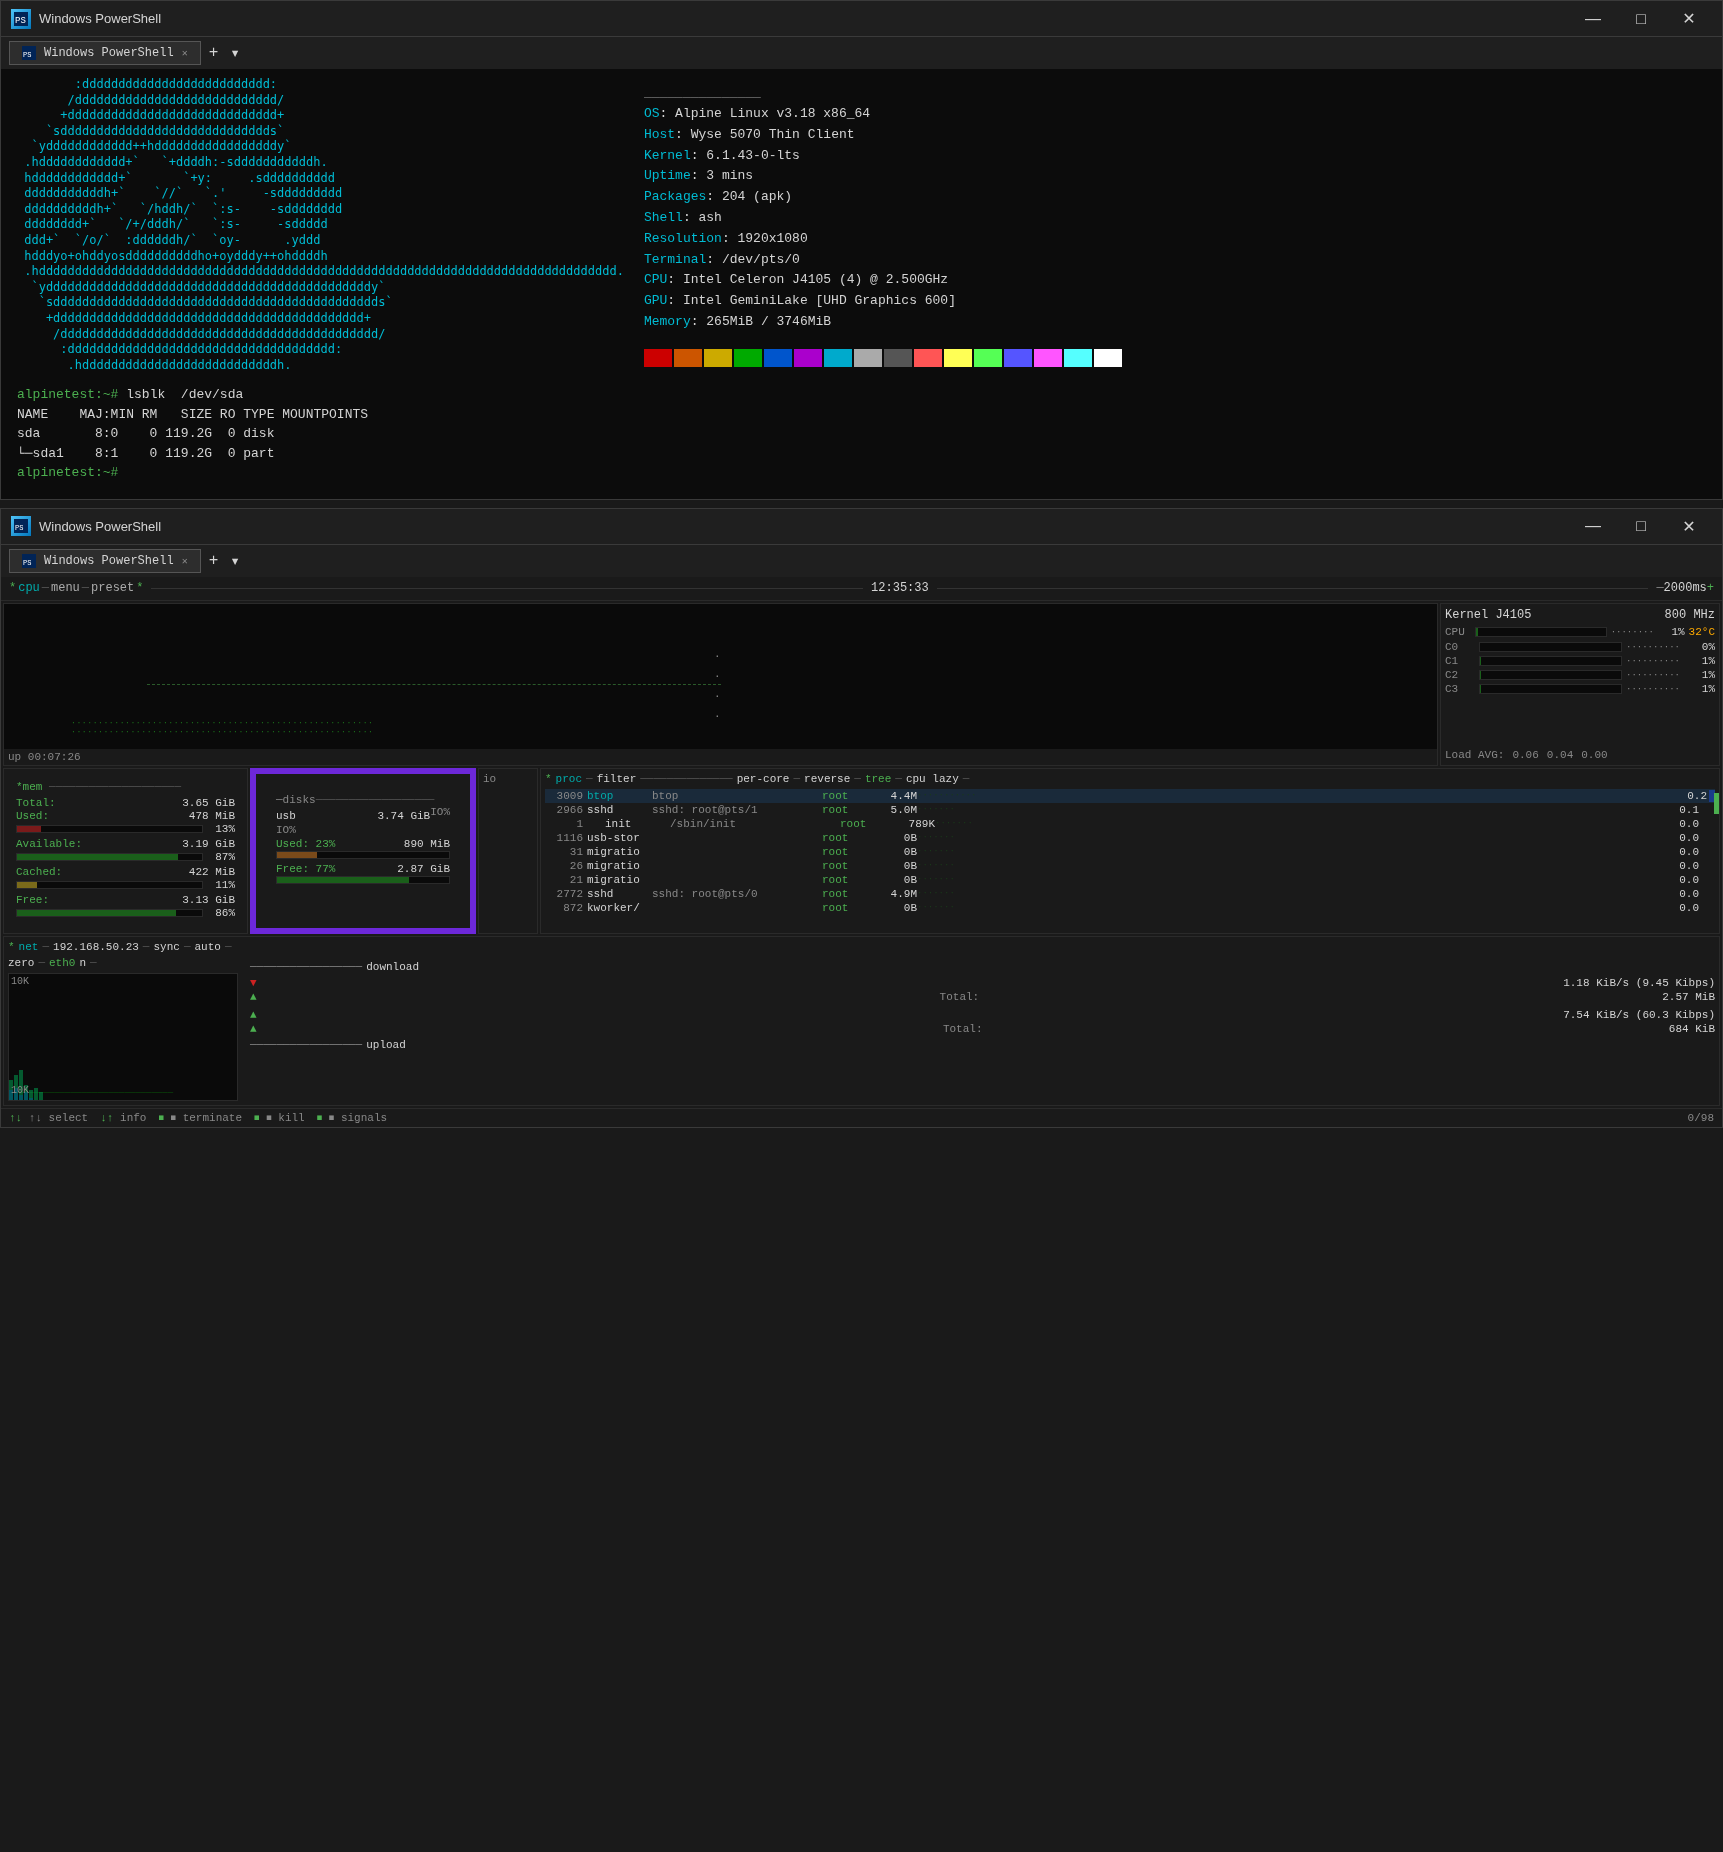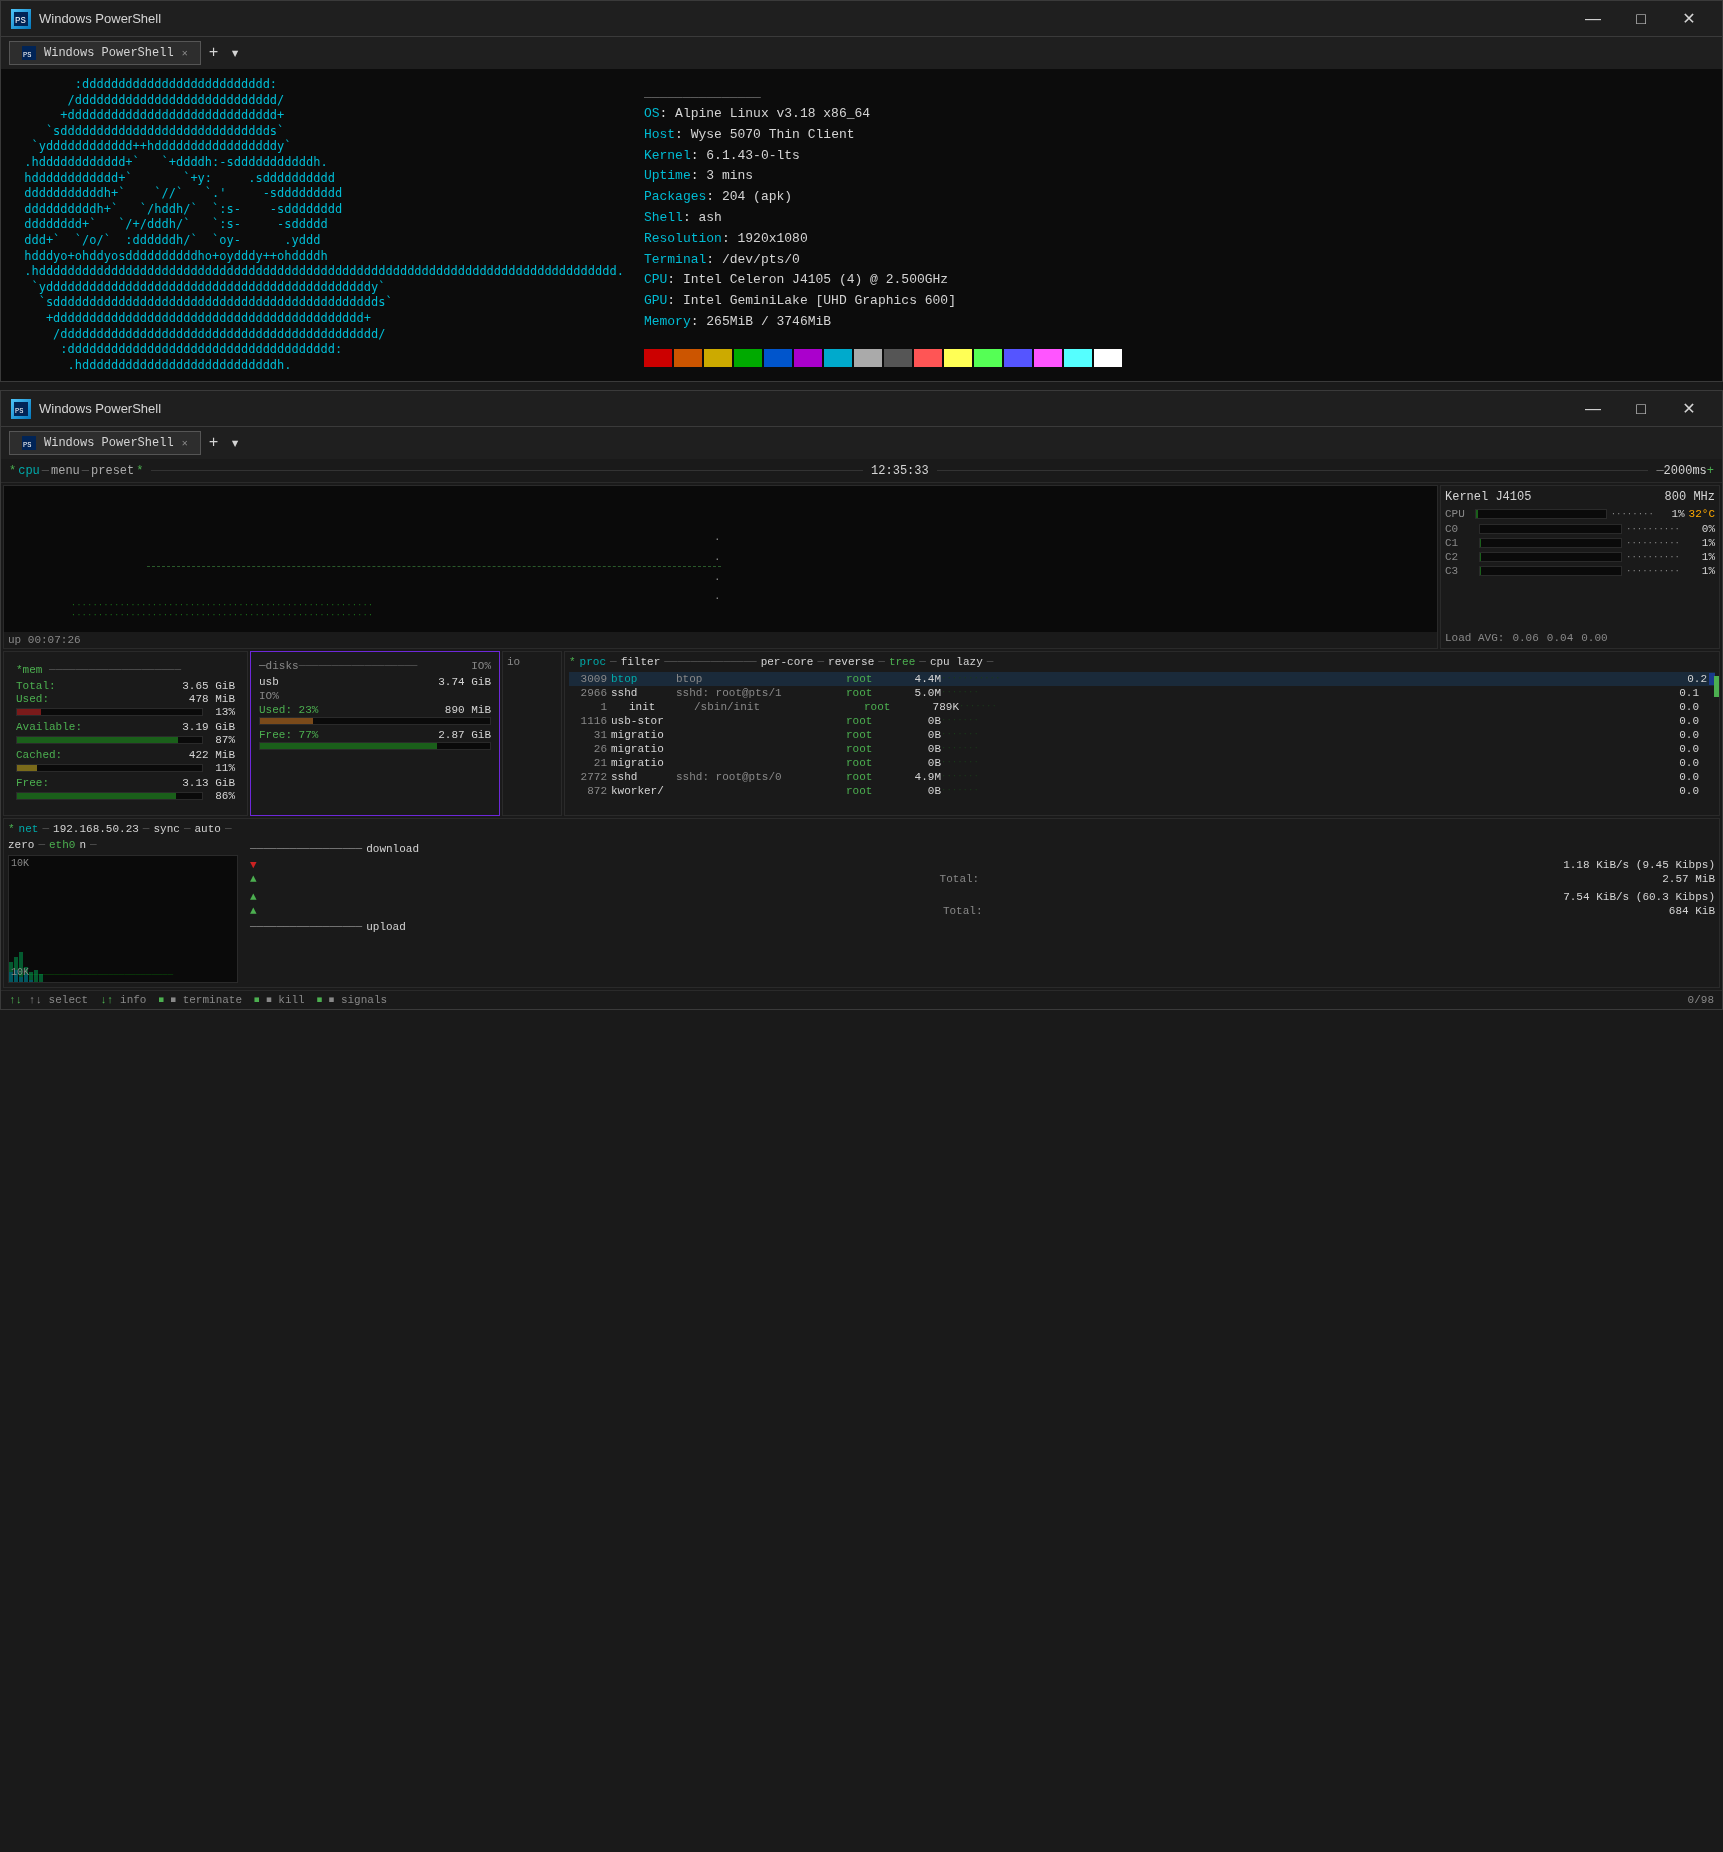--- a/index.html
+++ b/index.html
@@ -234,20 +234,27 @@
         <div class="color-block" style="background:#ffff55;"></div>
         <div class="color-block" style="background:#55ff55;"></div>
         <div class="color-block" style="background:#5555ff;"></div>
         <div class="color-block" style="background:#ff55ff;"></div>
         <div class="color-block" style="background:#55ffff;"></div>
         <div class="color-block" style="background:#ffffff;"></div>
       </div>
     </div>
   </div>
 
+  <div class="terminal-content" style="padding: 4px 16px 16px 16px;">
+    <div class="cmd-line"><span style="color:#4caf50;">alpinetest:~#</span> <span style="color:#d4d4d4;">lsblk  /dev/sda</span></div>
+    <div class="cmd-line" style="color:#d4d4d4;">NAME    MAJ:MIN RM   SIZE RO TYPE MOUNTPOINTS</div>
+    <div class="cmd-line" style="color:#d4d4d4;">sda       8:0    0 119.2G  0 disk</div>
+    <div class="cmd-line" style="color:#d4d4d4;">└─sda1    8:1    0 119.2G  0 part</div>
+    <div class="cmd-line"><span style="color:#4caf50;">alpinetest:~#</span></div>
+  </div>
 </div>
 
 <div class="window" style="height: 620px;">
 
   <div class="title-bar">
     <div class="title-bar-icon">
       <svg width="14" height="14" viewBox="0 0 14 14">
           <rect width="14" height="14" fill="#012456"></rect>
           <text x="1" y="11" font-size="7" fill="white">PS</text>
         </svg>
@@ -424,21 +431,21 @@
           <span style="color:#d4d4d4;">3.13 GiB</span>
         </div>
         <div style="display:flex; align-items:center; gap:2px;">
           <div style="flex:1; height:8px; background:#0a0a0a; border:1px solid #2a2a2a; overflow:hidden;">
             <div style="width:86%; height:100%; background:#1a5f1a;"></div>
           </div>
           <span style="color:#d4d4d4; width:30px; text-align:right;">86%</span>
         </div>
       </div>
 
-      <div style="width:250px; border:1px solid #6d28d9; margin:0 2px 2px 0; padding:8px; font-size:11px;">
+      <div style="width:226px; border:6px solid #6d28d9; margin:0 2px 2px 0; padding:20px; font-size:11px;">
         <div style="color:#888; margin-bottom:4px;">
           <span>─</span><span>disks</span><span style="color:#555;">──────────────────</span>
           <span style="float:right;">IO%</span>
         </div>
         <div style="display:flex; justify-content:space-between; margin-bottom:2px;">
           <span style="color:#d4d4d4;">usb</span>
           <span style="color:#d4d4d4;">3.74 GiB</span>
         </div>
 
         <div style="color:#888; margin-bottom:2px;">IO%</div>

